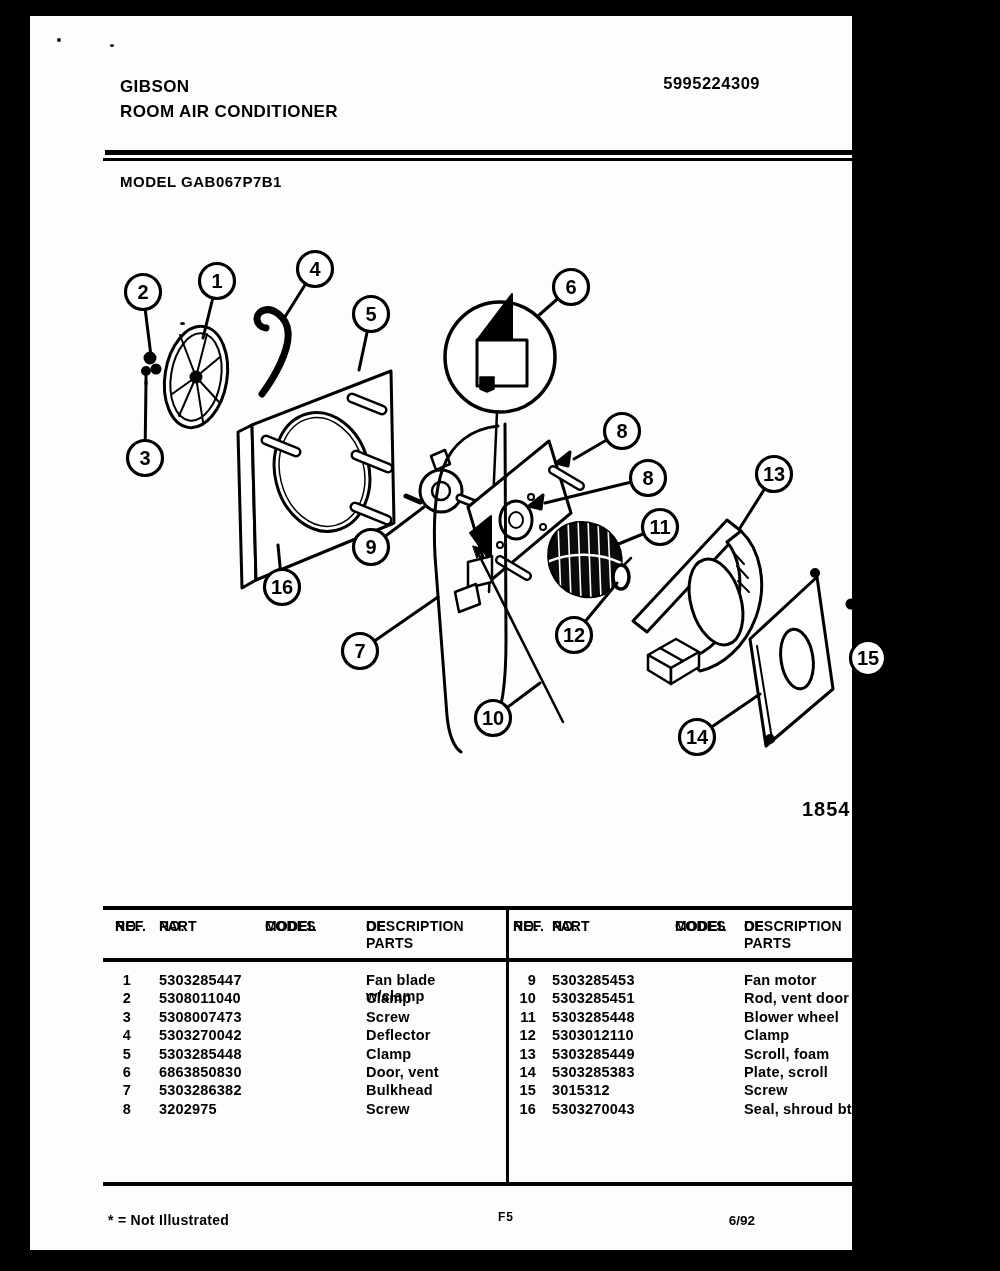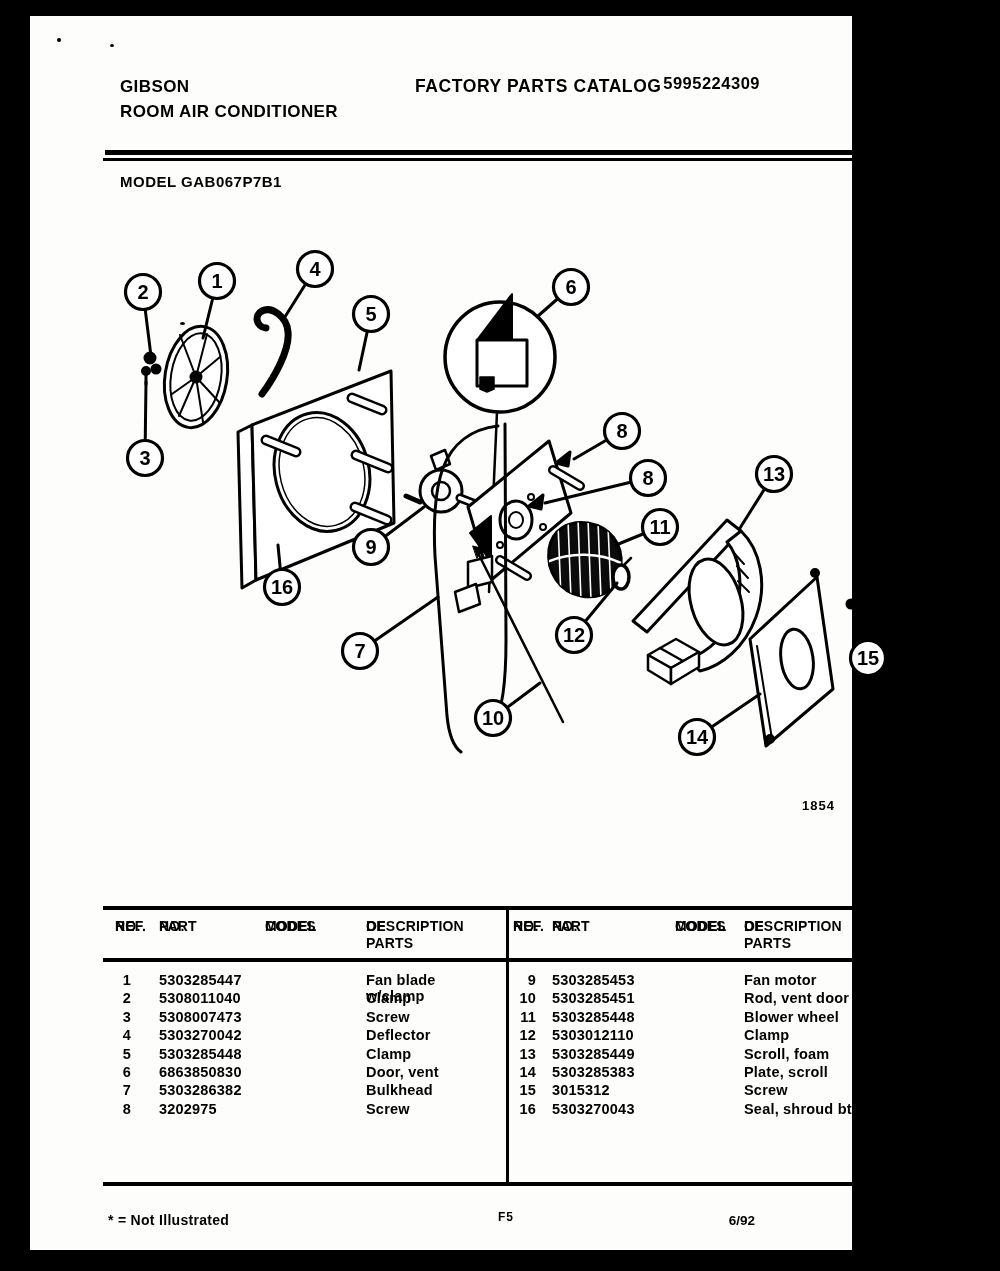--- a/index.html
+++ b/index.html
@@ -12,21 +12,21 @@
     background:#fdfdfb;
   }
   .abs{position:absolute;white-space:nowrap;}
   
   .brand{left:90px;top:58px;font-size:17px;font-weight:bold;letter-spacing:.4px;line-height:25px;}
   .catalog-title{left:385px;top:60px;font-size:17.5px;font-weight:bold;letter-spacing:.6px;}
   .pubnum{top:58px;right:92px;font-size:16.5px;font-weight:bold;letter-spacing:.5px;}
   .rule1{left:75px;top:134px;width:788px;height:5px;background:#000;}
   .rule2{left:73px;top:142px;width:790px;height:3px;background:#000;}
   .model-line{left:90px;top:157px;font-size:15px;font-weight:bold;letter-spacing:.5px;}
-  .fig-num{left:772px;top:782px;font-size:13px;font-weight:bold;letter-spacing:1px;}
+  .fig-num{left:772px;top:782px;font-size:20px;font-weight:bold;letter-spacing:1px;}
   
   #diagram-svg{position:absolute;left:0;top:0;width:955px;height:1234px;}
   
   .tbl-rule-top{left:73px;top:890px;width:790px;height:4px;background:#000;}
   .tbl-rule-mid{left:73px;top:942px;width:790px;height:4px;background:#000;}
   .tbl-rule-bot{left:73px;top:1166px;width:790px;height:4px;background:#000;}
   .tbl-divider{left:476px;top:890px;width:3px;height:280px;background:#000;}
   .ptable{position:absolute;top:890px;height:280px;font-weight:bold;}
   .ptable.lt{left:73px;width:394px;}
   .ptable.rt{left:480px;width:383px;}
@@ -55,21 +55,20 @@
 <div class="page">
 
   <div class="speck" style="left:27px;top:22px;width:4px;height:4px;"></div>
   <div class="speck" style="left:80px;top:28px;width:4px;height:3px;"></div>
   <div class="speck" style="left:150px;top:306px;width:5px;height:3px;"></div>
 
   <div class="abs brand">
     <div>GIBSON</div>
     <div>ROOM AIR CONDITIONER</div>
   </div>
-  <div class="abs catalog-title">FACTORY PARTS CATALOG</div>
   <div class="abs pubnum">5995224309</div>
   <div class="abs rule1"></div>
   <div class="abs rule2"></div>
   <div class="abs model-line">MODEL GAB067P7B1</div>
 
   <svg id="diagram-svg" viewBox="30 16 955 1234" xmlns="http://www.w3.org/2000/svg">
     <g fill="none" stroke="#000" stroke-width="3" stroke-linecap="round" stroke-linejoin="round">
 
       <g>
         <ellipse cx="196" cy="377" rx="31" ry="51" fill="#fff" transform="rotate(9 196 377)"></ellipse>

